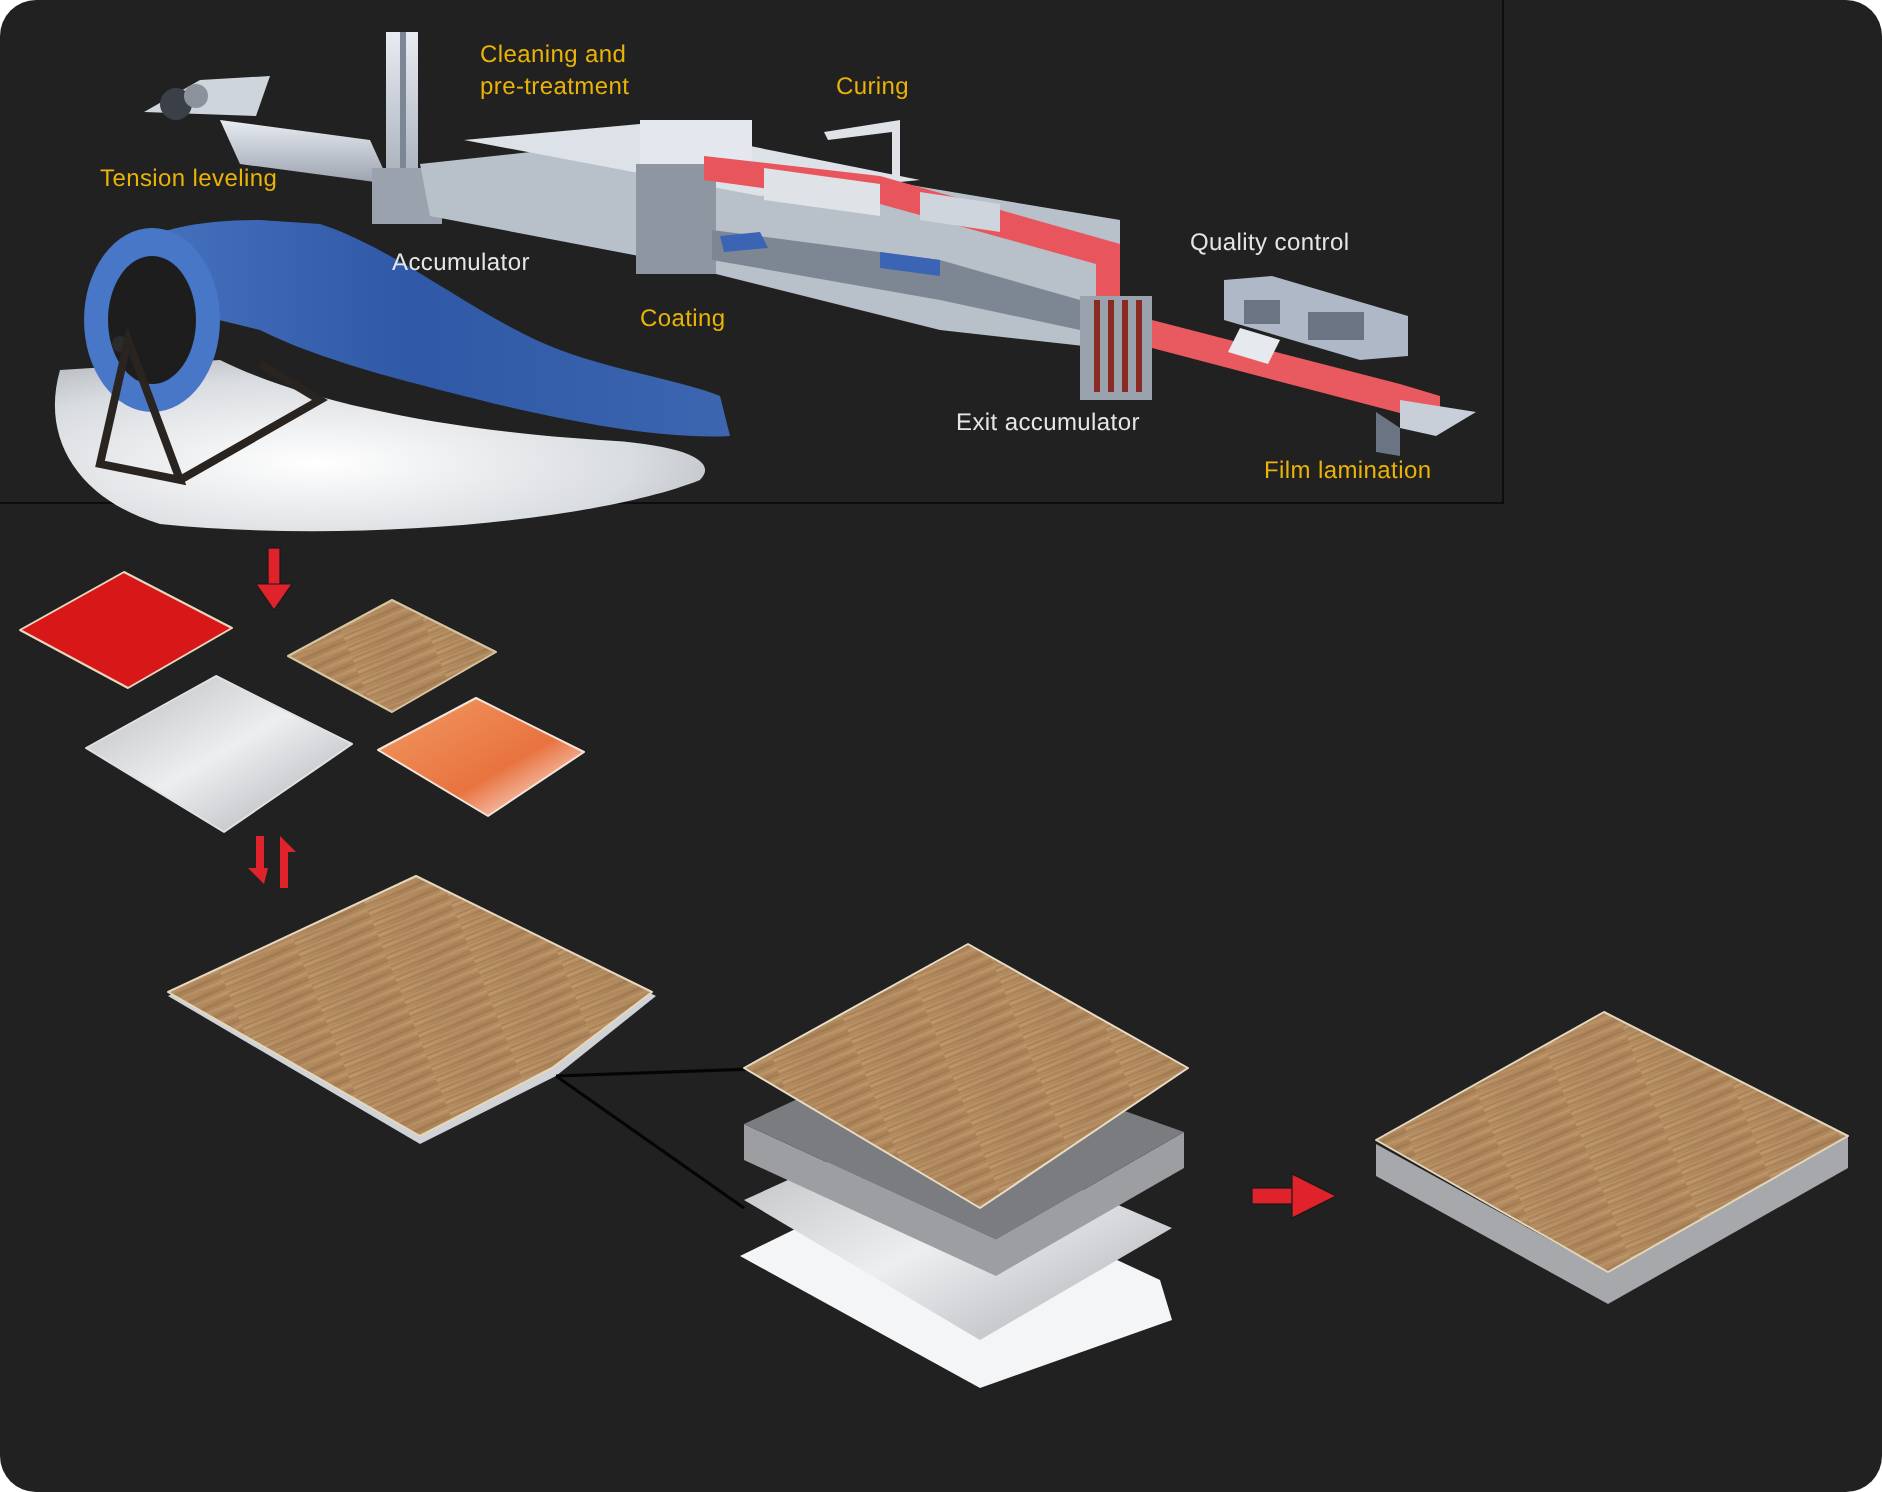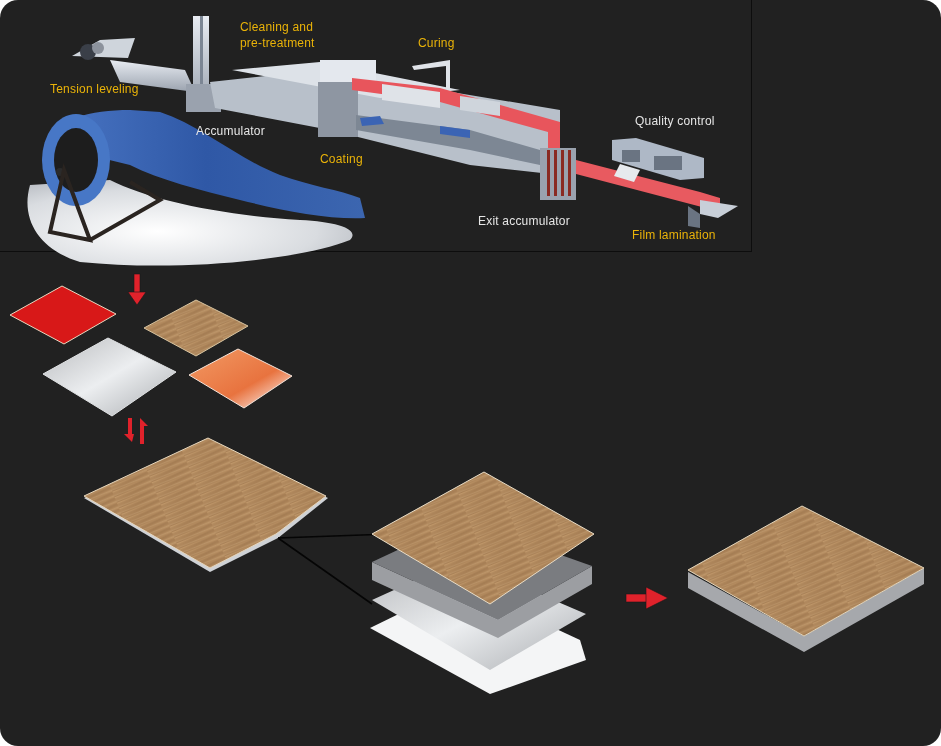--- a/index.html
+++ b/index.html
@@ -155,16 +155,16 @@
       <path d="M688,570 L802,506 L924,568 L804,636 Z" fill="url(#grain)" stroke="#e4d6bc" stroke-width="1" stroke-linejoin="round"></path>
     </g>
   </svg>
 
   <span class="label" style="left:50px; top:82px;">Tension leveling</span>
   <span class="label light" style="left:172px; top:124px;margin-left:24px;">Accumulator</span>
   <span class="label" style="left:240px; top:20px;">Cleaning and</span>
   <span class="label" style="left:240px; top:36px;">pre-treatment</span>
   <span class="label" style="left:418px; top:36px;">Curing</span>
   <span class="label" style="left:320px; top:152px;">Coating</span>
-  <span class="label light" style="left:595px; top:114px;margin-left:40px;">Quality control</span>
-  <span class="label light" style="left:478px; top:214px;">Exit accumulator</span>
+  <span class="label light" style="left:595px; top:114px;">Quality control</span>
+  <span class="label light" style="left:478px; top:204px;">Exit accumulator</span>
   <span class="label" style="left:632px; top:228px;">Film lamination</span>
 </div>
 
 </body></html>

